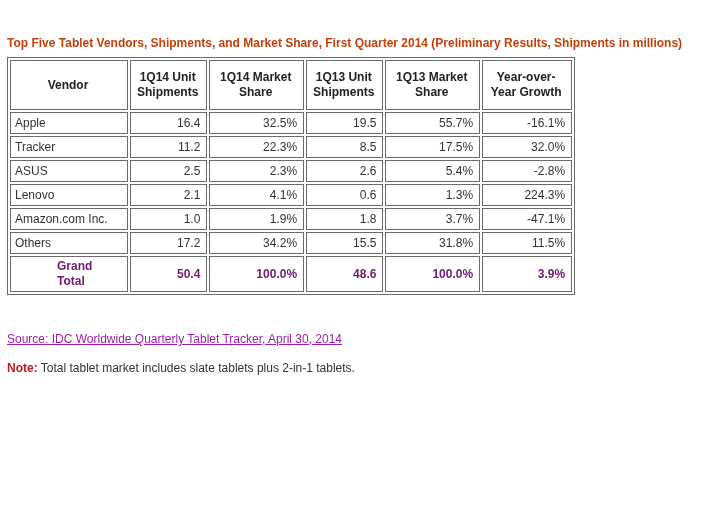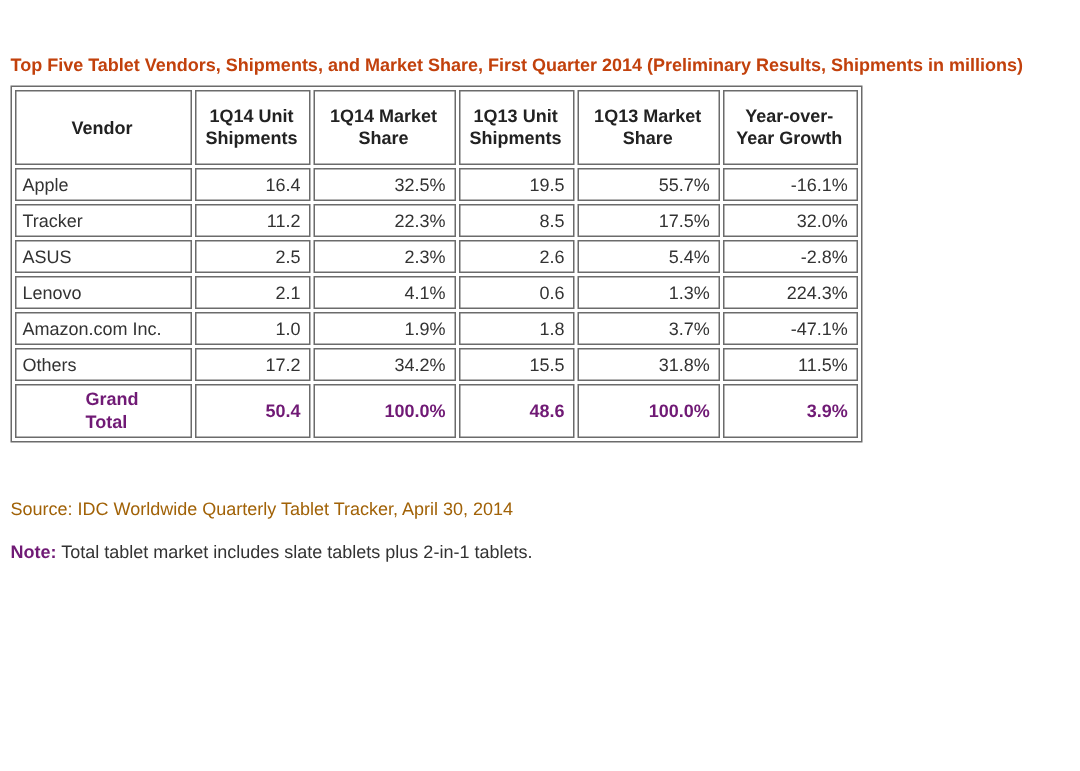--- a/index.html
+++ b/index.html
@@ -62,29 +62,30 @@
   }
   .col-vendor { width: 118px; }
   .col-u14 { width: 72px; }
   .col-m14 { width: 82px; }
   .col-u13 { width: 70px; }
   .col-m13 { width: 84px; }
   .col-yoy { width: 90px; }
   .source-line {
     font-size: 12px;
     margin-top: 37px;
-    color: #a16207;
+    color: #a21caf;
+    text-decoration: underline;
   }
   .note-line {
     font-size: 12px;
     margin-top: 15px;
     color: #333333;
   }
   .note-line b {
-    color: #701a75;
+    color: #b91c1c;
   }
 </style>
 </head>
 <body>
 
 <div class="page">
 
   <div class="title">Top Five Tablet Vendors, Shipments, and Market Share, First Quarter 2014 (Preliminary Results, Shipments in millions)</div>
 
   <table class="vendors">

